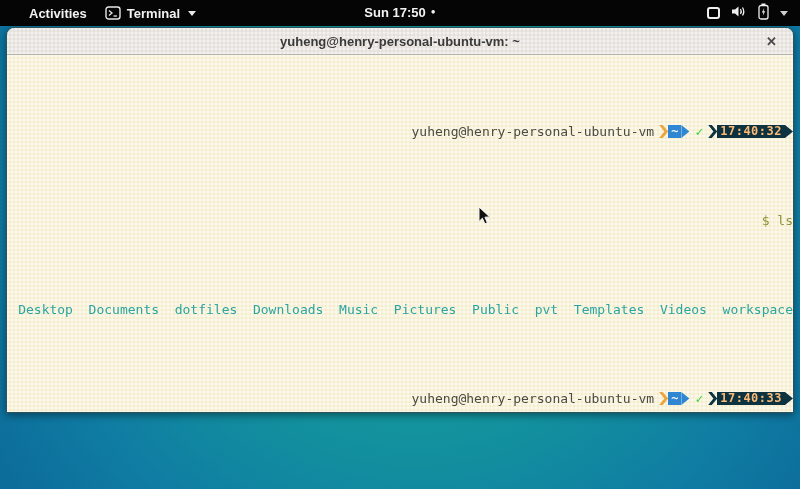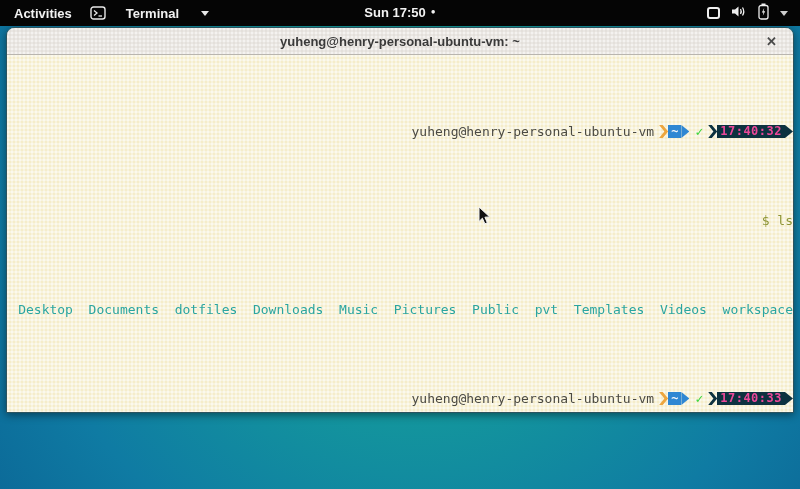--- a/index.html
+++ b/index.html
@@ -11,23 +11,23 @@
   }
 
   
   .topbar {
     position:absolute; left:0; top:0; width:800px; height:26px;
     background:#050505; color:#f2f2f2;
     display:flex; align-items:center;
     font-size:13px; font-weight:bold;
     z-index:30;
   }
-  .tb-left { display:flex; align-items:center; gap:14px; padding-left:10px; }
+  .tb-left { display:flex; align-items:center; gap:14px; padding-left:0;margin-left:25px; }
   .tb-activities { padding:0 4px; cursor:default; }
-  .tb-app { display:flex; align-items:center; gap:20px; }
+  .tb-app { display:flex; align-items:center; gap:6px; }
   .tb-app-icon { display:inline-flex; }
   .caret-down {
     width:0; height:0; border-left:4px solid transparent; border-right:4px solid transparent;
     border-top:5px solid #e8e8e8; display:inline-block; margin-left:2px;
   }
   .tb-center {
     position:absolute; left:0; right:0; top:0; height:24px;
     display:flex; align-items:center; justify-content:center; gap:5px;
     pointer-events:none;
   }
@@ -87,21 +87,21 @@
     display:inline-block; width:9px; height:13px;
     clip-path:polygon(0 0, 40% 0, 100% 50%, 40% 100%, 0 100%, 58% 50%);
   }
   .chev-orange { background:#eda63e; margin-left:5px; }
   .chev-dark   { background:#0d3240; }
   .seg-rect {
     display:inline-flex; align-items:center; height:13px;
     padding:0 3px; font-size:12px; font-weight:bold;
   }
   .seg-blue { background:#2f87d3; color:#f4f6fa; }
-  .seg-dark { background:#0d3240; color:#ec4899; letter-spacing:0.5px; }
+  .seg-dark { background:#0d3240; color:#fdba74; letter-spacing:0.5px; }
   .pt {
     display:inline-block; width:8px; height:13px;
     clip-path:polygon(0 0, 100% 50%, 0 100%);
   }
   .pt-blue { background:#2f87d3; }
   .pt-dark { background:#0d3240; }
   .check { color:#3bd53b; font-weight:bold; margin:0 5px 0 6px; }
 
   .dollar { color:#8d9434; }
   .cmd    { color:#8d9434; }

